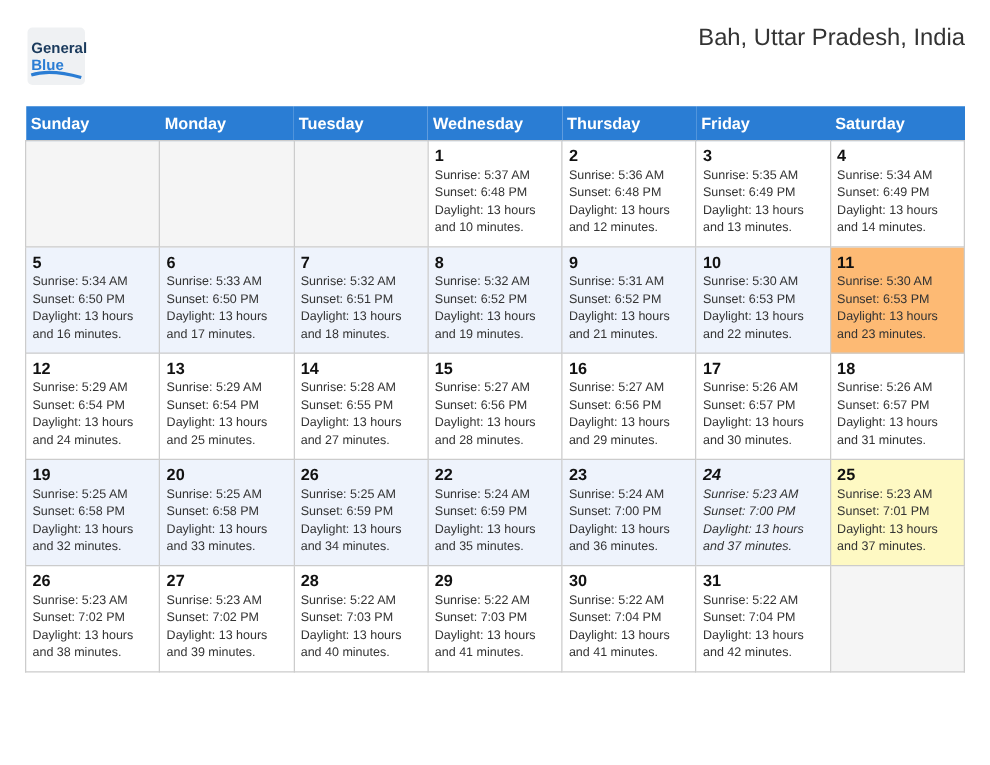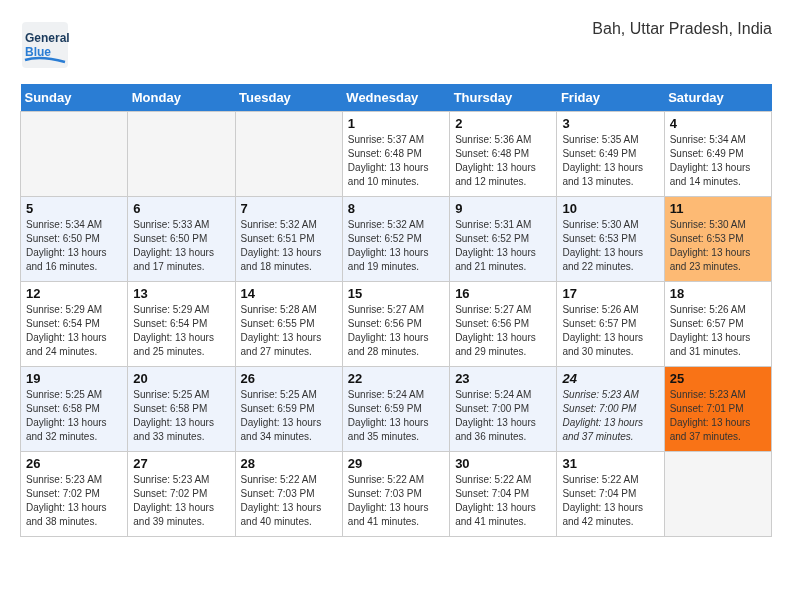--- a/index.html
+++ b/index.html
@@ -18,21 +18,21 @@
     }
     .title-area {
       text-align: right;
     }
     .month-title {
       font-size: 38px;
       font-weight: bold;
       color: #1a3a5c;
     }
     .location {
-      font-size: 16px;
+      font-size: 19px;
       color: #333;
     }
     table {
       width: 100%;
       border-collapse: collapse;
       table-layout: fixed;
     }
     th {
       background: #2a7dd4;
       color: #fff;
@@ -280,21 +280,21 @@
 Daylight: 13 hours
 and 36 minutes.</div>
         </td>
         <td style="background: rgb(238, 243, 252); font-style: italic;">
           <div class="day-num">24</div>
           <div class="cell-info" style="white-space: pre-line;">Sunrise: 5:23 AM
 Sunset: 7:00 PM
 Daylight: 13 hours
 and 37 minutes.</div>
         </td>
-        <td style="background: #f97316;">
+        <td style="background: #fef9c3;">
           <div class="day-num">25</div>
           <div class="cell-info" style="white-space: pre-line;">Sunrise: 5:23 AM
 Sunset: 7:01 PM
 Daylight: 13 hours
 and 37 minutes.</div>
         </td>
       </tr>
       <tr>
         <td>
           <div class="day-num">26</div>

